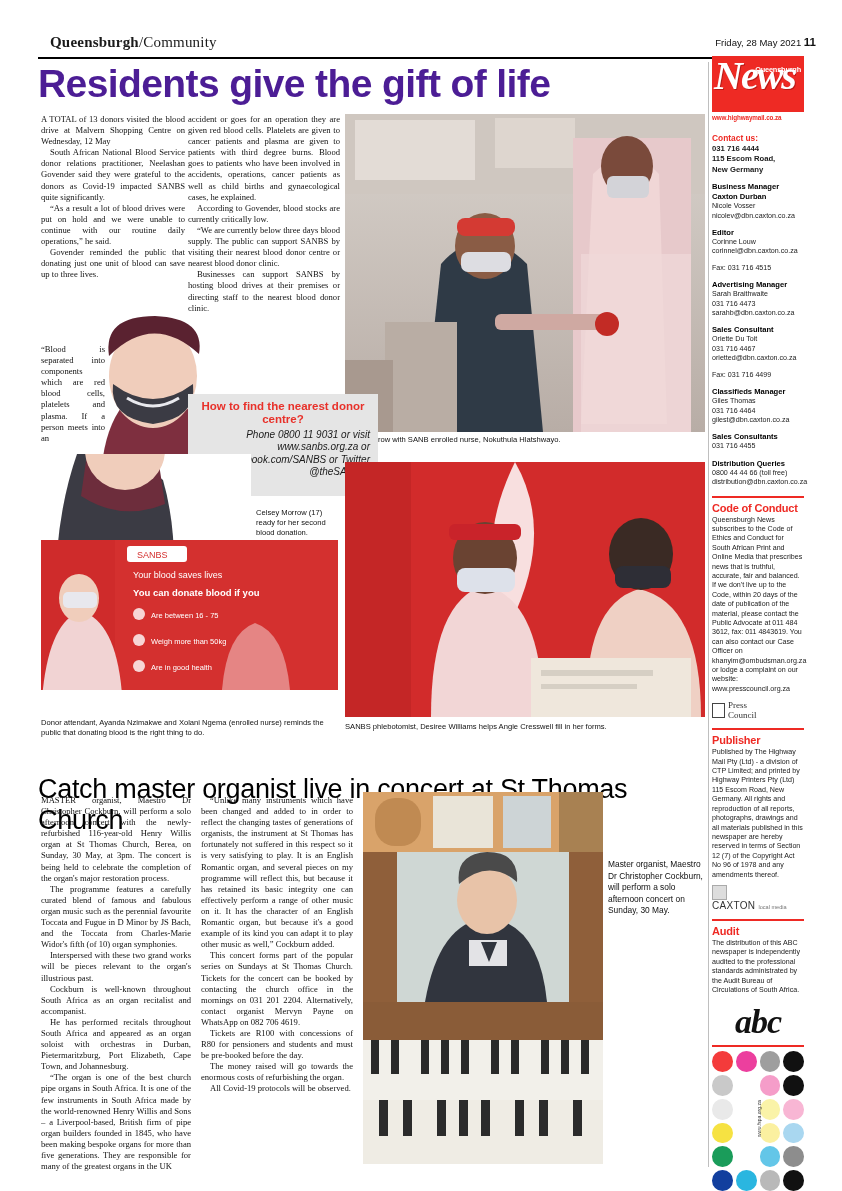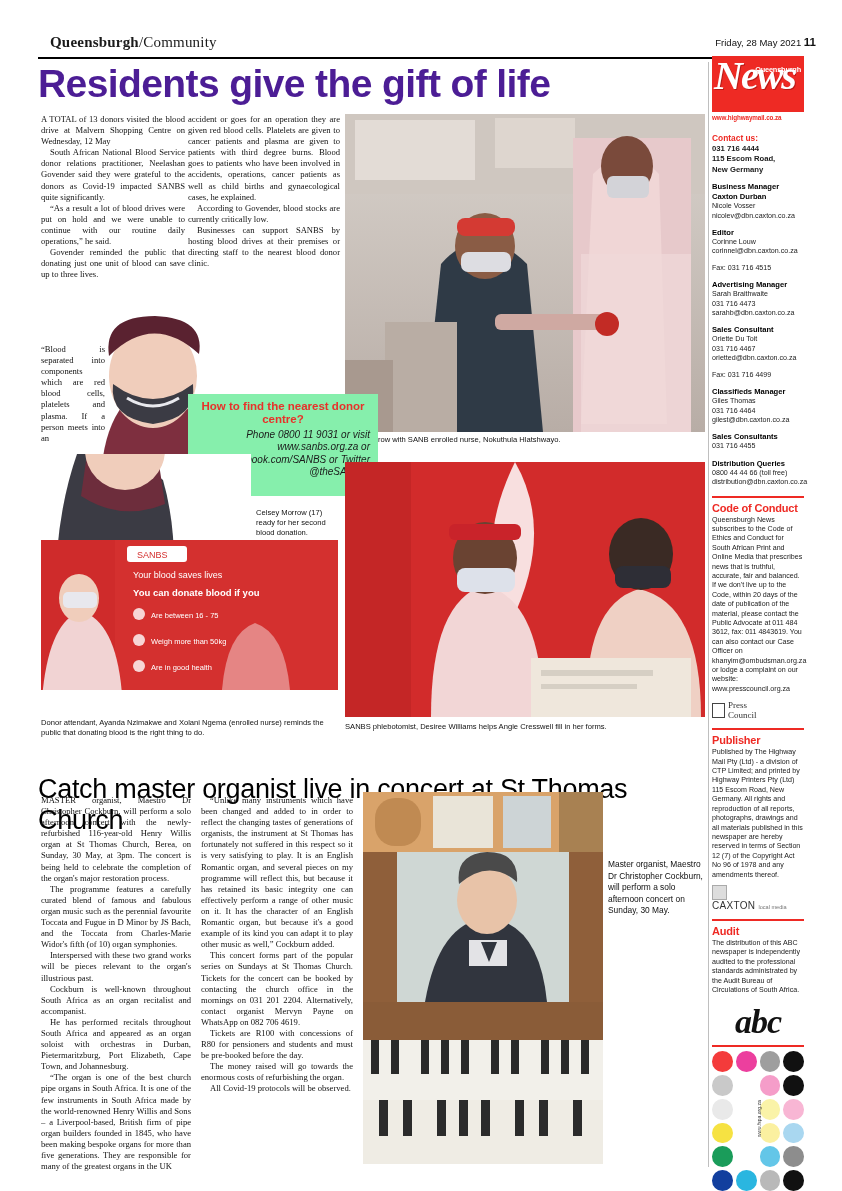--- a/index.html
+++ b/index.html
@@ -58,21 +58,21 @@
   .col p.first { text-indent:0; }
   .col p.first::first-letter { }
 
   .a1c1 { left:3px; top:52px; width:144px; }
   .a1c1b { left:3px; top:282px; width:64px; }
   .a1c2 { left:150px; top:52px; width:152px; }
 
   
   .callout {
     position:absolute; left:150px; top:332px; width:190px; height:102px;
-    background:#86efac;
+    background:#e5e5e5;
     padding:6px 8px 14px 8px;
   }
   .callout h4 {
     margin:0 0 3px 0;
     font-family:"Liberation Sans", sans-serif;
     font-size:11.5px; line-height:13px; font-weight:bold;
     color:#e8312a; text-align:center;
   }
   .callout p {
     margin:0;
@@ -265,20 +265,21 @@
       </svg>
     </div>
 
     <div class="col a1c1b">
       <p class="first">“Blood is separated into components which are red blood cells, platelets and plasma. If a person meets into an</p>
     </div>
 
     <div class="col a1c2">
       <p class="first">accident or goes for an operation they are given red blood cells. Platelets are given to cancer patients and plasma are given to patients with third degree burns. Blood goes to patients who have been involved in accidents, operations, cancer patients as well as child births and gynaecological cases, he explained.</p>
       <p>According to Govender, blood stocks are currently critically low.</p>
+      <p>“We are currently below three days blood supply. The public can support SANBS by visiting their nearest blood donor centre or nearest blood donor clinic.</p>
       <p>Businesses can support SANBS by hosting blood drives at their premises or directing staff to the nearest blood donor clinic.</p>
     </div>
 
     <div class="callout">
       <h4>How to find the nearest donor centre?</h4>
       <p>Phone 0800 11 9031 or visit www.sanbs.org.za or Facebook.com/SANBS or Twitter @theSANBS.</p>
     </div>
 
     <div class="photo" id="photo-celsey">
       <svg viewBox="0 0 210 190" width="210" height="190" preserveAspectRatio="none">

